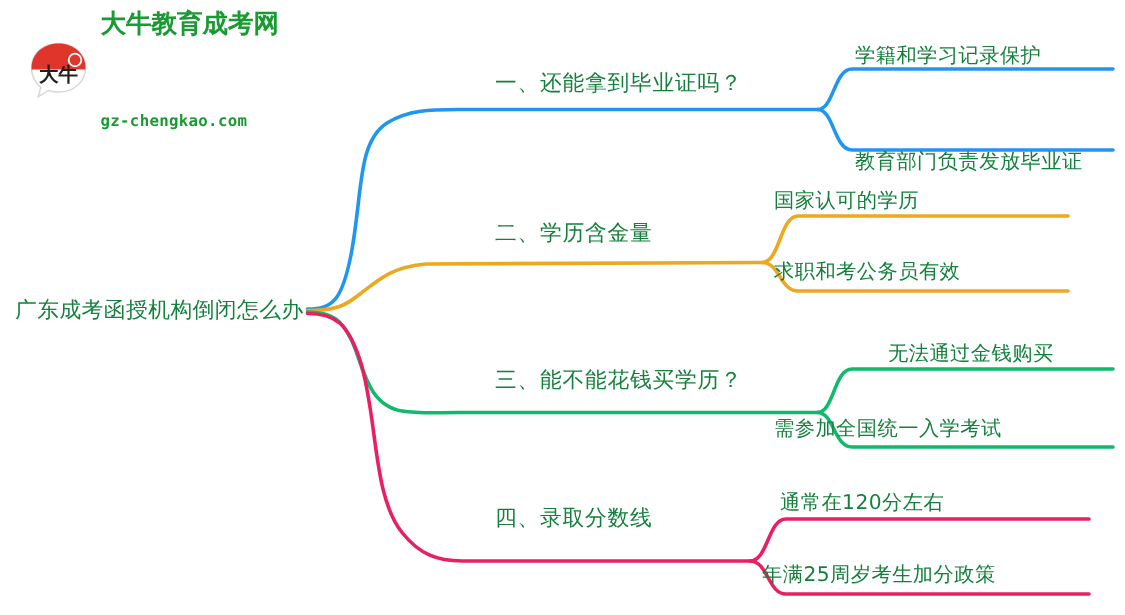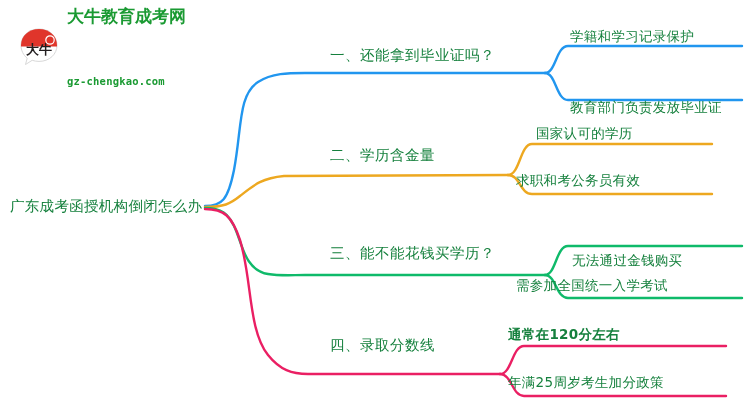--- a/index.html
+++ b/index.html
@@ -96,22 +96,22 @@
   </div>
 </div>
 
 <div class="node node-root">广东成考函授机构倒闭怎么办</div>
 
 <div class="node node-branch" style="left:330px;top:46px;">一、还能拿到毕业证吗？</div>
 <div class="node node-leaf" style="left:570px;top:28px;">学籍和学习记录保护</div>
 <div class="node node-leaf" style="left:570px;top:83px;margin-top:16px;">教育部门负责发放毕业证</div>
 
 <div class="node node-branch" style="left:330px;top:146px;">二、学历含金量</div>
-<div class="node node-leaf" style="left:516px;top:125px;margin-left:20px;">国家认可的学历</div>
+<div class="node node-leaf" style="left:516px;top:125px;">国家认可的学历</div>
 <div class="node node-leaf" style="left:516px;top:172px;">求职和考公务员有效</div>
 
 <div class="node node-branch" style="left:330px;top:244px;">三、能不能花钱买学历？</div>
-<div class="node node-leaf" style="left:572px;top:227px;margin-top:25px;">无法通过金钱购买</div>
+<div class="node node-leaf" style="left:592px;top:227px;">无法通过金钱购买</div>
 <div class="node node-leaf" style="left:516px;top:277px;">需参加全国统一入学考试</div>
 
 <div class="node node-branch" style="left:330px;top:336px;">四、录取分数线</div>
-<div class="node node-leaf" style="left:508px;top:326px;font-weight:bold;">通常在120分左右</div>
+<div class="node node-leaf" style="left:520px;top:326px;">通常在120分左右</div>
 <div class="node node-leaf" style="left:508px;top:374px;">年满25周岁考生加分政策</div>
 
 </body></html>

